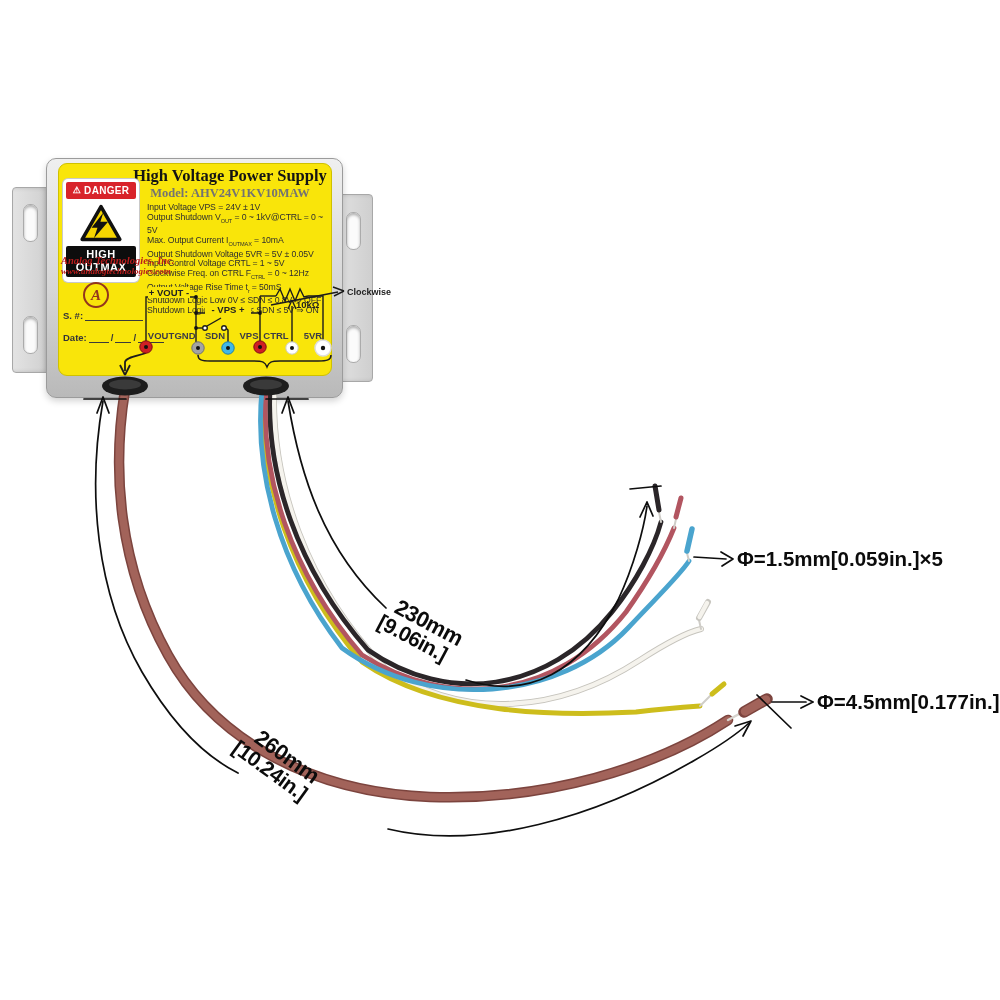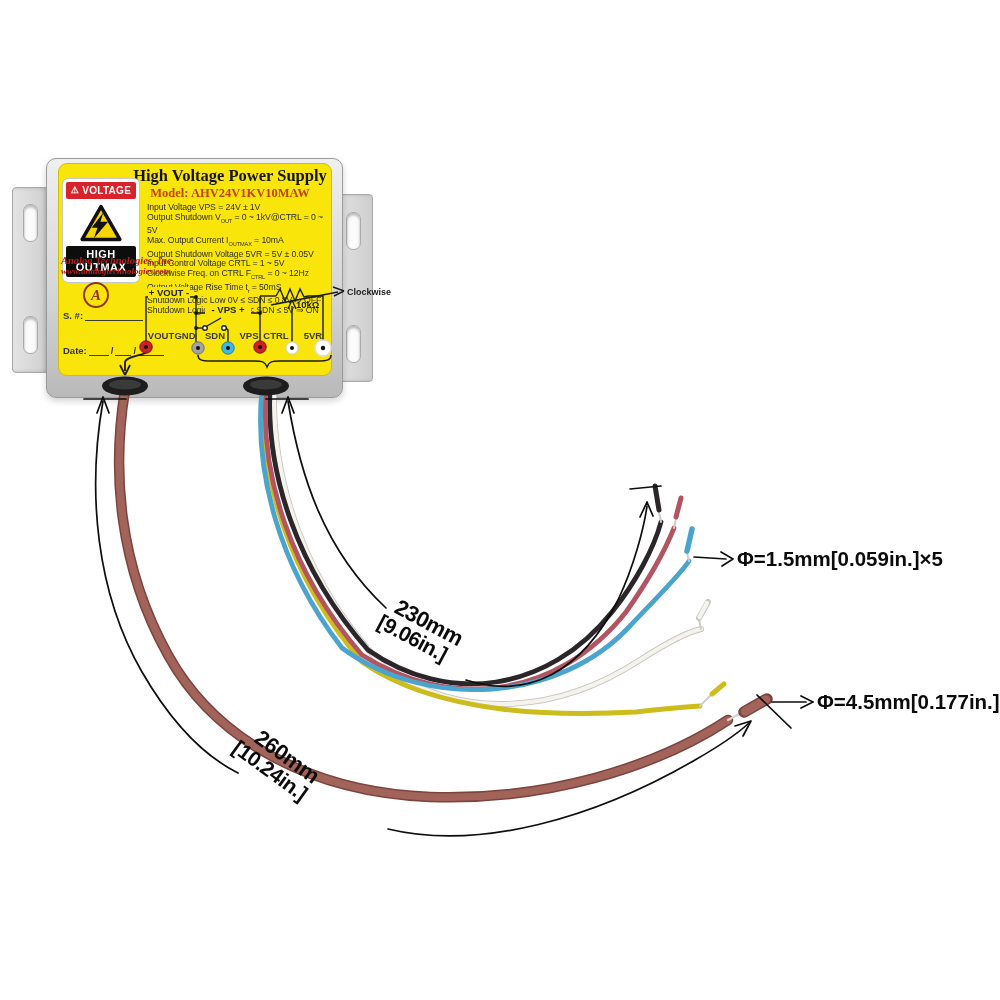--- a/index.html
+++ b/index.html
@@ -11,21 +11,21 @@
   #flange-right{left:333px;top:194px;width:38px;height:186px;box-shadow:inset 3px 0 4px rgba(0,0,0,.12);}
   .slot{position:absolute;width:13px;height:36px;background:#fbfbfb;border:1px solid #ababab;border-radius:7px;
         box-shadow:inset 0 2px 3px rgba(0,0,0,.3);}
   #case{position:absolute;left:46px;top:158px;width:295px;height:238px;border:1px solid #9b9b9b;border-radius:10px;
         background:linear-gradient(180deg,#efefef 0%,#d6d6d6 55%,#b9b9b9 100%);box-shadow:0 3px 7px rgba(0,0,0,.18);}
   #label{position:absolute;left:58px;top:163px;width:272px;height:211px;background:#f9e50a;
          border:1px solid #cfc100;border-radius:9px;}
   #label .title{position:absolute;left:72px;right:2px;top:2px;text-align:center;
          font-family:"Liberation Serif",serif;font-weight:bold;font-size:16.5px;color:#141414;}
   #label .model{position:absolute;left:72px;right:2px;top:22px;text-align:center;
-         font-family:"Liberation Serif",serif;font-weight:bold;font-size:12.5px;color:#c2410c;}
+         font-family:"Liberation Serif",serif;font-weight:bold;font-size:12.5px;color:#737373;}
   #spec-list{position:absolute;left:88px;top:39px;width:182px;font-size:8.7px;line-height:9.8px;
          font-weight:400;color:#2e2e2e;letter-spacing:-.1px;}
   #spec-list sub{font-size:5.6px;}
   
   #danger{position:absolute;left:4px;top:15px;width:76px;height:103px;background:#fff;border-radius:5px;
           box-shadow:0 0 0 1px #c9c9c9;padding:3px;box-sizing:border-box;}
   #danger .dz-head{height:17px;background:#d8232a;border-radius:2px;color:#fff;display:flex;align-items:center;
           justify-content:center;gap:3px;font-weight:bold;font-size:10px;letter-spacing:.3px;}
   #danger .dz-head .warn{font-size:9px;line-height:9px;}
   #danger .dz-mid{height:47px;display:flex;align-items:center;justify-content:center;}
@@ -33,21 +33,21 @@
           font-weight:bold;font-size:11px;line-height:13px;letter-spacing:.5px;padding-top:2px;box-sizing:border-box;}
   #brand{position:absolute;left:2px;top:91px;width:160px;color:#b91c1c;font-family:"Liberation Serif",serif;
          font-style:italic;font-weight:bold;}
   #brand .co{font-size:10.5px;line-height:11px;}
   #brand .web{font-size:9px;line-height:10px;}
   #ati-logo{position:absolute;left:24px;top:118px;width:26px;height:26px;border:2.5px solid #93351d;border-radius:50%;
          display:flex;align-items:center;justify-content:center;color:#93351d;
          font-family:"Liberation Serif",serif;font-weight:bold;font-style:italic;font-size:15px;box-sizing:border-box;}
   .fill-row{position:absolute;left:4px;font-size:9.5px;font-weight:bold;color:#33333a;}
   #serial-row{top:146px;}
-  #date-row{top:181px;}
+  #date-row{top:168px;}
   .uline{display:inline-block;border-bottom:1.3px solid #3a3a3a;height:10px;vertical-align:bottom;margin:0 2px;}
   #wire-svg{position:absolute;left:0;top:0;z-index:6;}
   text{font-family:"Liberation Sans",sans-serif;}
   .diagram-text{font-size:9.5px;font-weight:600;fill:#222222;}
   .term-label{font-size:9.5px;font-weight:bold;fill:#3b3b46;}
   .dim-big{font-size:22px;font-weight:600;fill:#0b0b0b;letter-spacing:-.5px;}
   .dim-big2{font-size:21px;font-weight:600;fill:#0b0b0b;letter-spacing:-.5px;}
   .dia-text{font-size:20.5px;font-weight:600;fill:#0b0b0b;}
 </style>
 </head>
@@ -77,21 +77,21 @@
         <div><span>Input Control Voltage CRTL = 1 ~ 5V</span></div>
         <div><span>Clockwise Freq. on CTRL F</span><sub>CTRL</sub><span> = 0 ~ 12Hz</span></div>
         <div><span>Output Voltage Rise Time t</span><sub>r</sub><span> = 50mS</span></div>
         <div><span>Shutdown Logic Low 0V ≤ SDN ≤ 0.8V ⇒ OFF</span></div>
         <div><span>Shutdown Logic High 1.2V ≤ SDN ≤ 5V ⇒ ON</span></div>
       </div>
 
     <div id="danger">
       <div class="dz-head">
         <span class="warn">⚠</span>
-        <span>VOLTAGE</span>
+        <span>DANGER</span>
       </div>
       <div class="dz-mid">
         <svg width="44" height="40" viewBox="0 0 36 34">
           <polygon points="18,3 34,31 2,31" fill="#f6d500" stroke="#111" stroke-width="3" stroke-linejoin="round"></polygon>
           <polygon points="20,8 10,21 15,21 12,30 24,16 17.5,16 20,8" fill="#111"></polygon>
         </svg>
       </div>
       <div class="dz-foot">
         <div>HIGH</div>
         <div>OUTMAX</div>

